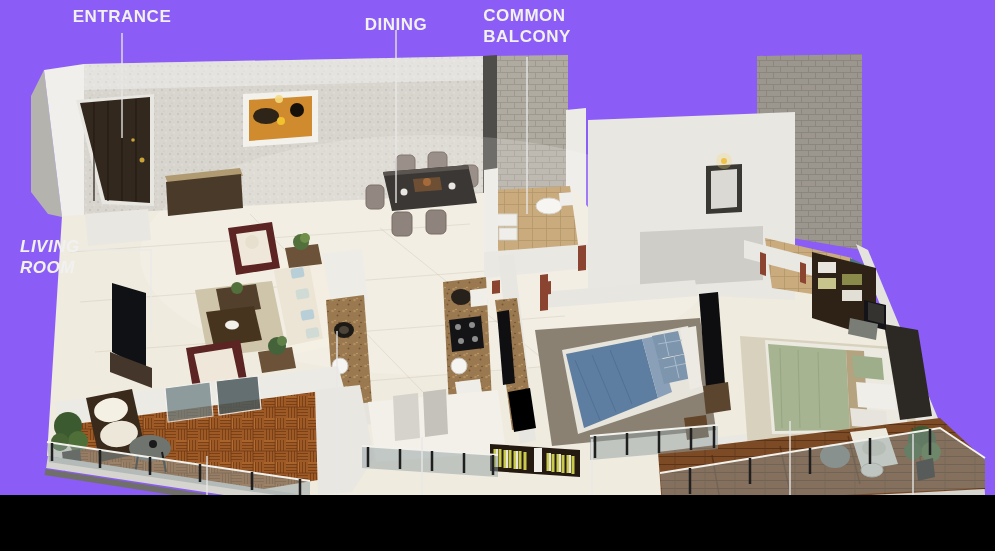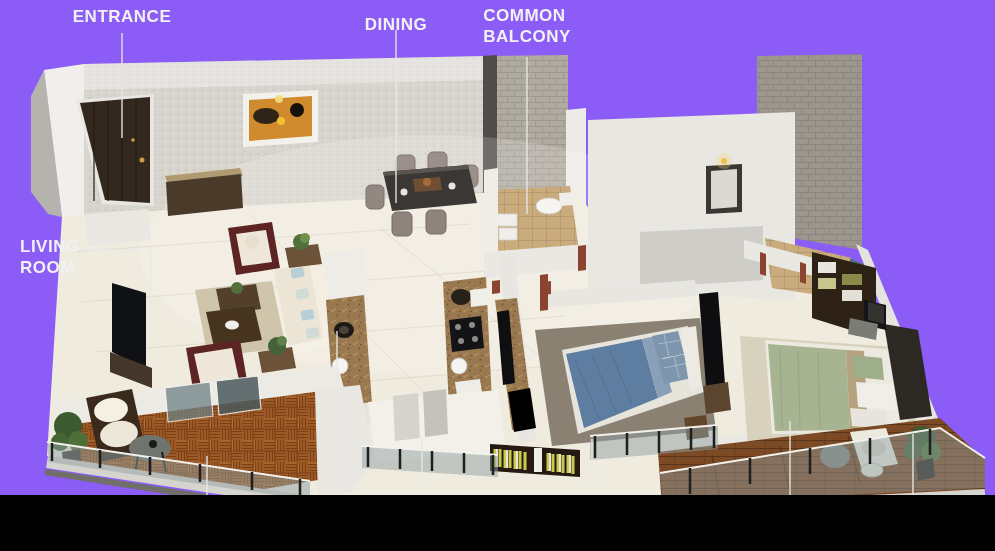--- a/index.html
+++ b/index.html
@@ -3,21 +3,21 @@
 <meta charset="utf-8">
 <style>
   html,body{margin:0;padding:0;background:#000;}
   #stage{position:relative;width:995px;height:495px;overflow:hidden;background:#8b5cf6;
          font-family:"Liberation Sans",sans-serif;}
   #plan-svg{position:absolute;left:0;top:0;}
   .lbl{position:absolute;color:#f1f1f1;font-size:17px;line-height:21px;font-weight:600;
        letter-spacing:.5px;white-space:nowrap;transform:translateX(-50%);}
   .lbl.two span{display:block;text-align:left;}
   .lbl.leftalign{transform:none;}
-  .lbl.leftalign span{display:block;text-align:left;}
+  .lbl.leftalign span{display:block;text-align:left;font-style:italic;}
 </style>
 </head>
 <body>
 
 <div id="stage">
 
 <svg id="plan-svg" width="995" height="551" viewBox="0 0 995 551">
   <defs>
     <pattern id="pWall" width="8" height="8" patternUnits="userSpaceOnUse">
       <rect width="8" height="8" fill="#d8d5ce"></rect>

